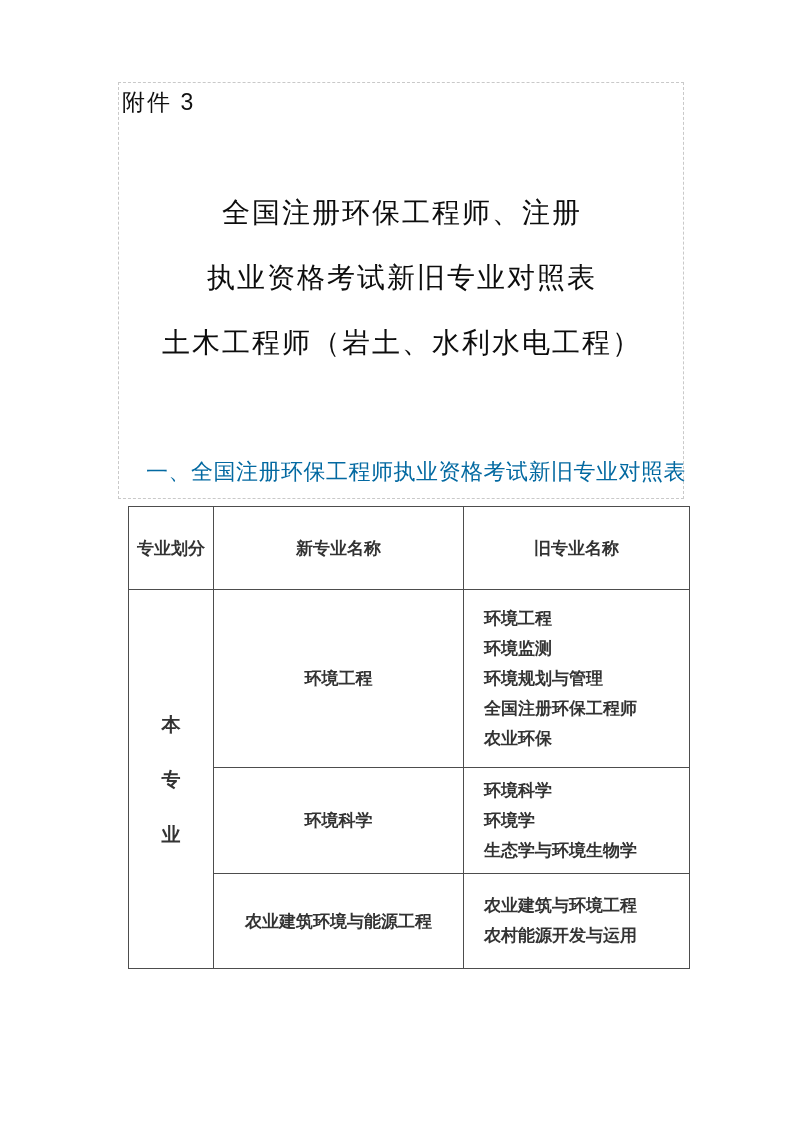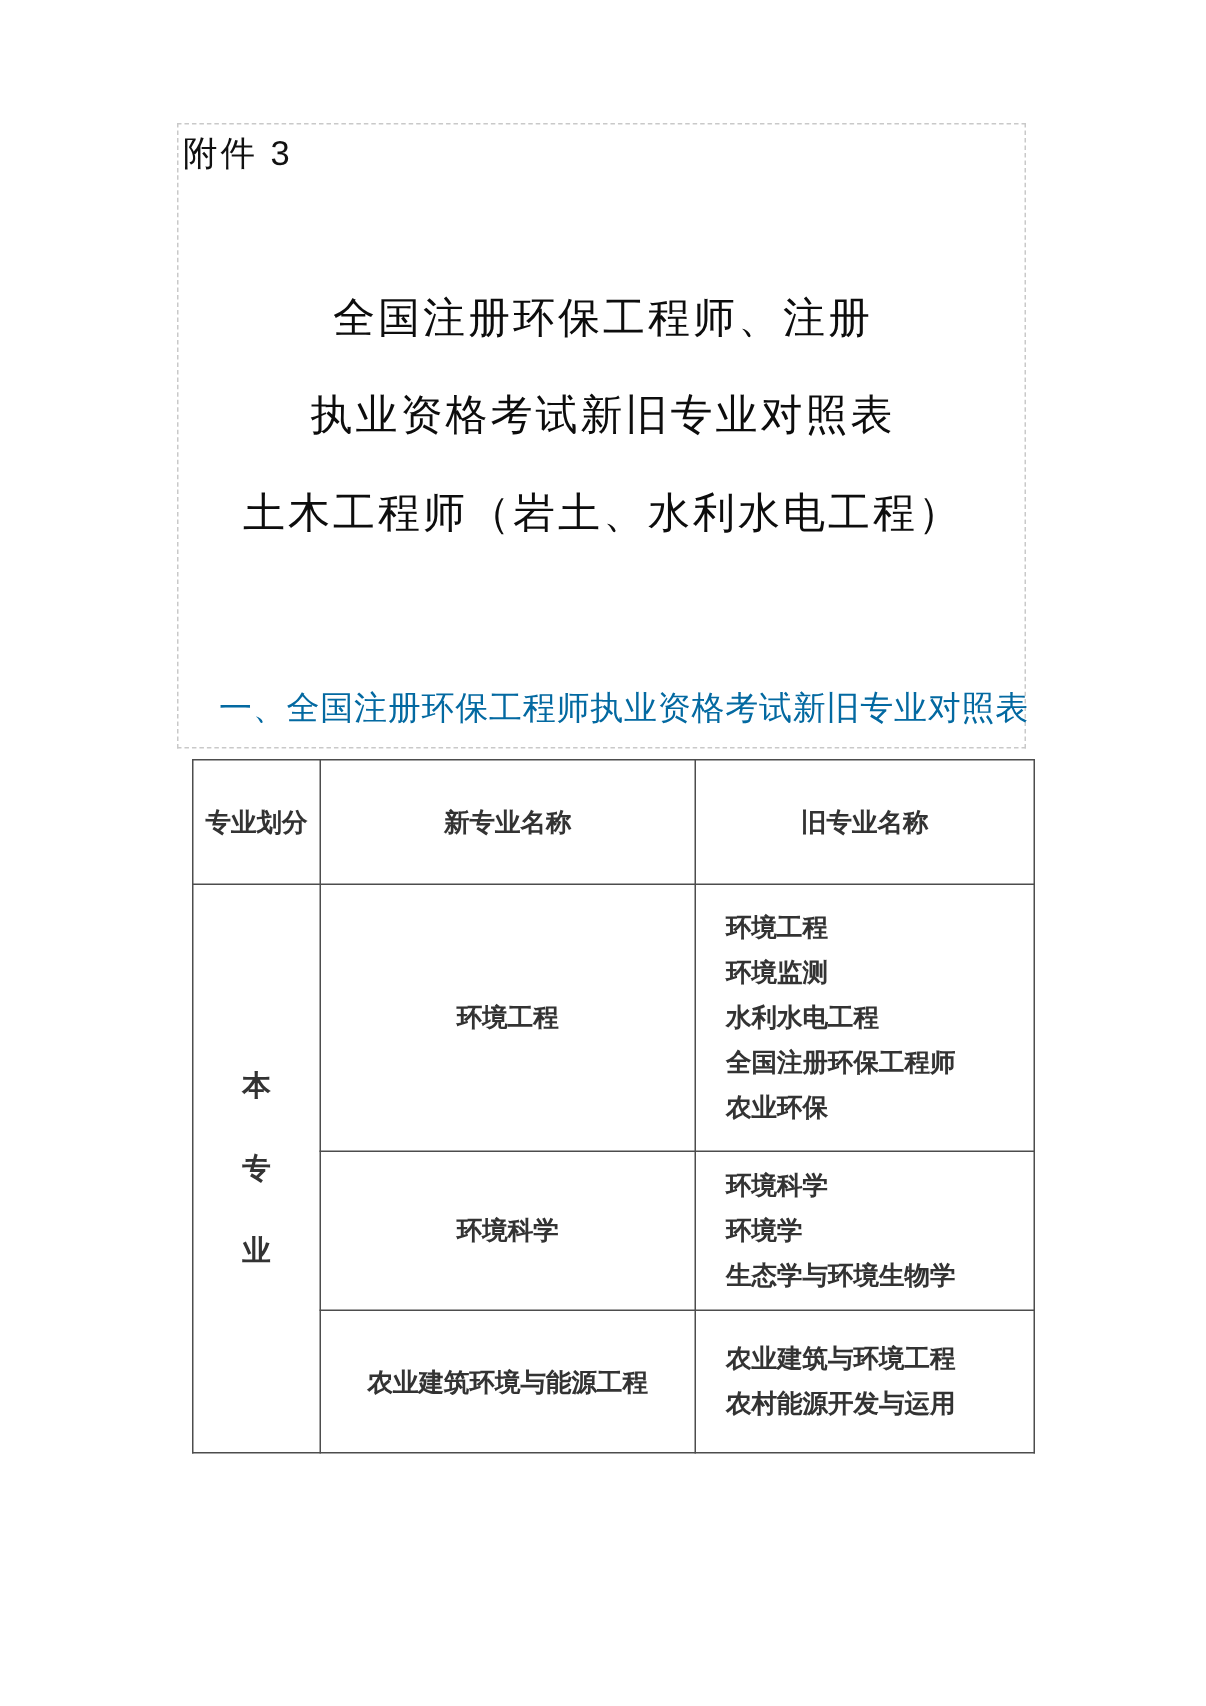--- a/index.html
+++ b/index.html
@@ -138,21 +138,21 @@
       <td class="category-cell" rowspan="3">
         <span class="cat-char">本</span>
         <span class="cat-char">专</span>
         <span class="cat-char">业</span>
       </td>
       <td class="new-major-cell">环境工程</td>
       <td class="old-majors-cell">
         <div class="old-list">
           <div class="old-line">环境工程</div>
           <div class="old-line">环境监测</div>
-          <div class="old-line">水利水电工程</div>
+          <div class="old-line">环境规划与管理</div>
           <div class="old-line">全国注册环保工程师</div>
           <div class="old-line">农业环保</div>
         </div>
       </td>
     </tr>
 
     <tr class="body-row-1">
       <td class="new-major-cell">环境科学</td>
       <td class="old-majors-cell">
         <div class="old-list">

